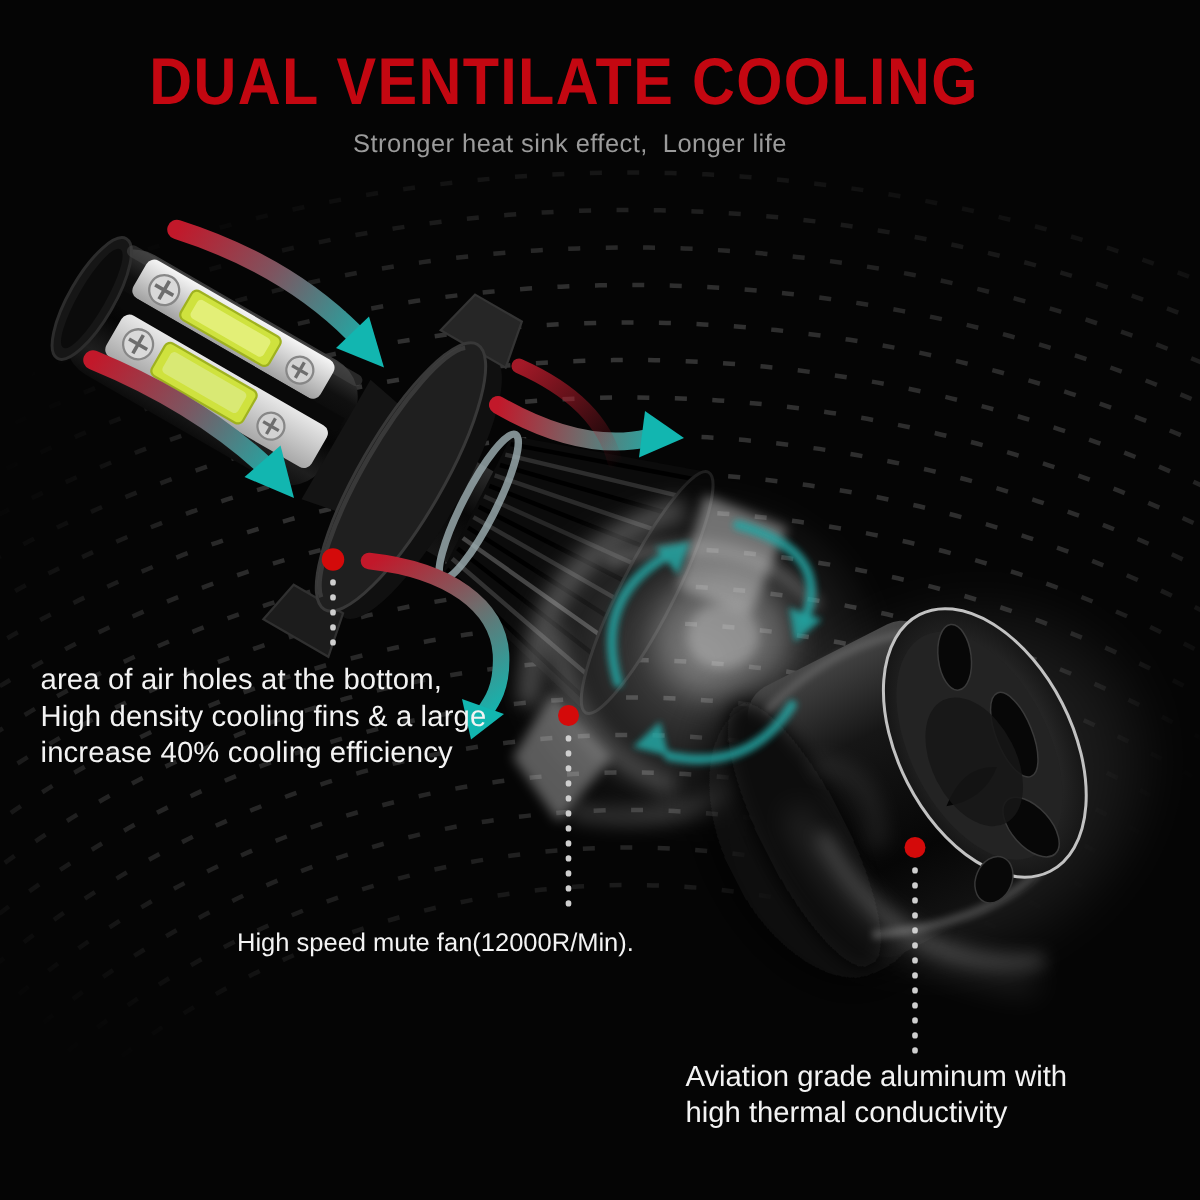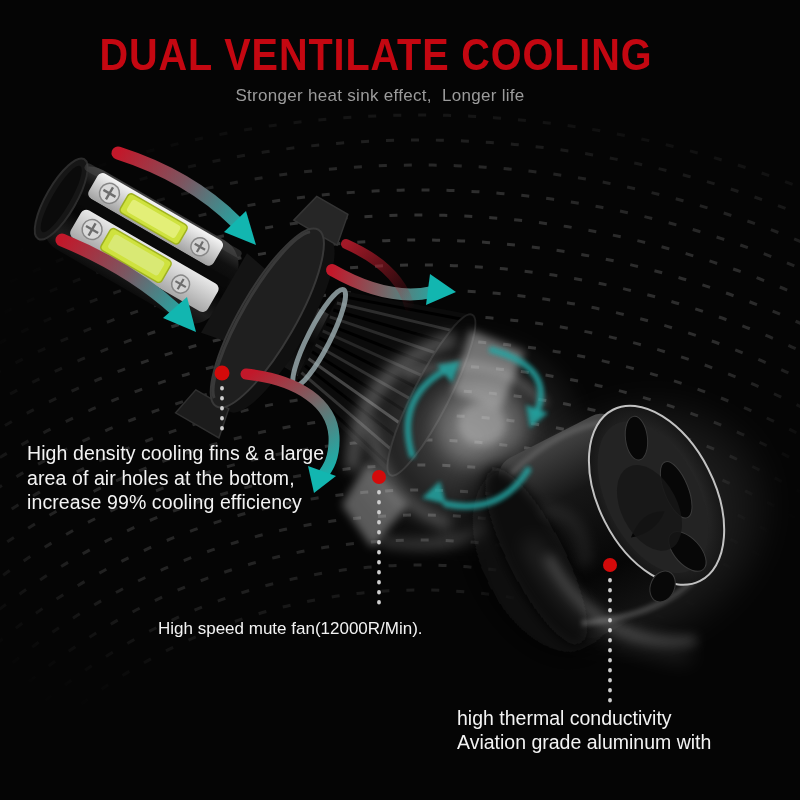--- a/index.html
+++ b/index.html
@@ -305,27 +305,27 @@
     <g>
       <circle class="dot" cx="610" cy="565" r="7"></circle>
       <line class="dotline" x1="610" y1="580" x2="610" y2="703"></line>
     </g>
   </svg>
 
   <div class="txt title">DUAL VENTILATE COOLING</div>
   <div class="txt subtitle">Stronger heat sink effect,  Longer life</div>
 
   <div class="txt callout co-fins">
+    <span class="line">area of air holes at the bottom,</span>
     <span class="line">High density cooling fins &amp; a large</span>
-    <span class="line">area of air holes at the bottom,</span>
-    <span class="line">increase 99% cooling efficiency</span>
+    <span class="line">increase 40% cooling efficiency</span>
   </div>
 
   <div class="txt callout co-fan">
     <span class="line">High speed mute fan(12000R/Min).</span>
   </div>
 
   <div class="txt callout co-alu">
+    <span class="line">Aviation grade aluminum with</span>
     <span class="line">high thermal conductivity</span>
-    <span class="line">Aviation grade aluminum with</span>
   </div>
 
 </div>
 
 </body></html>

